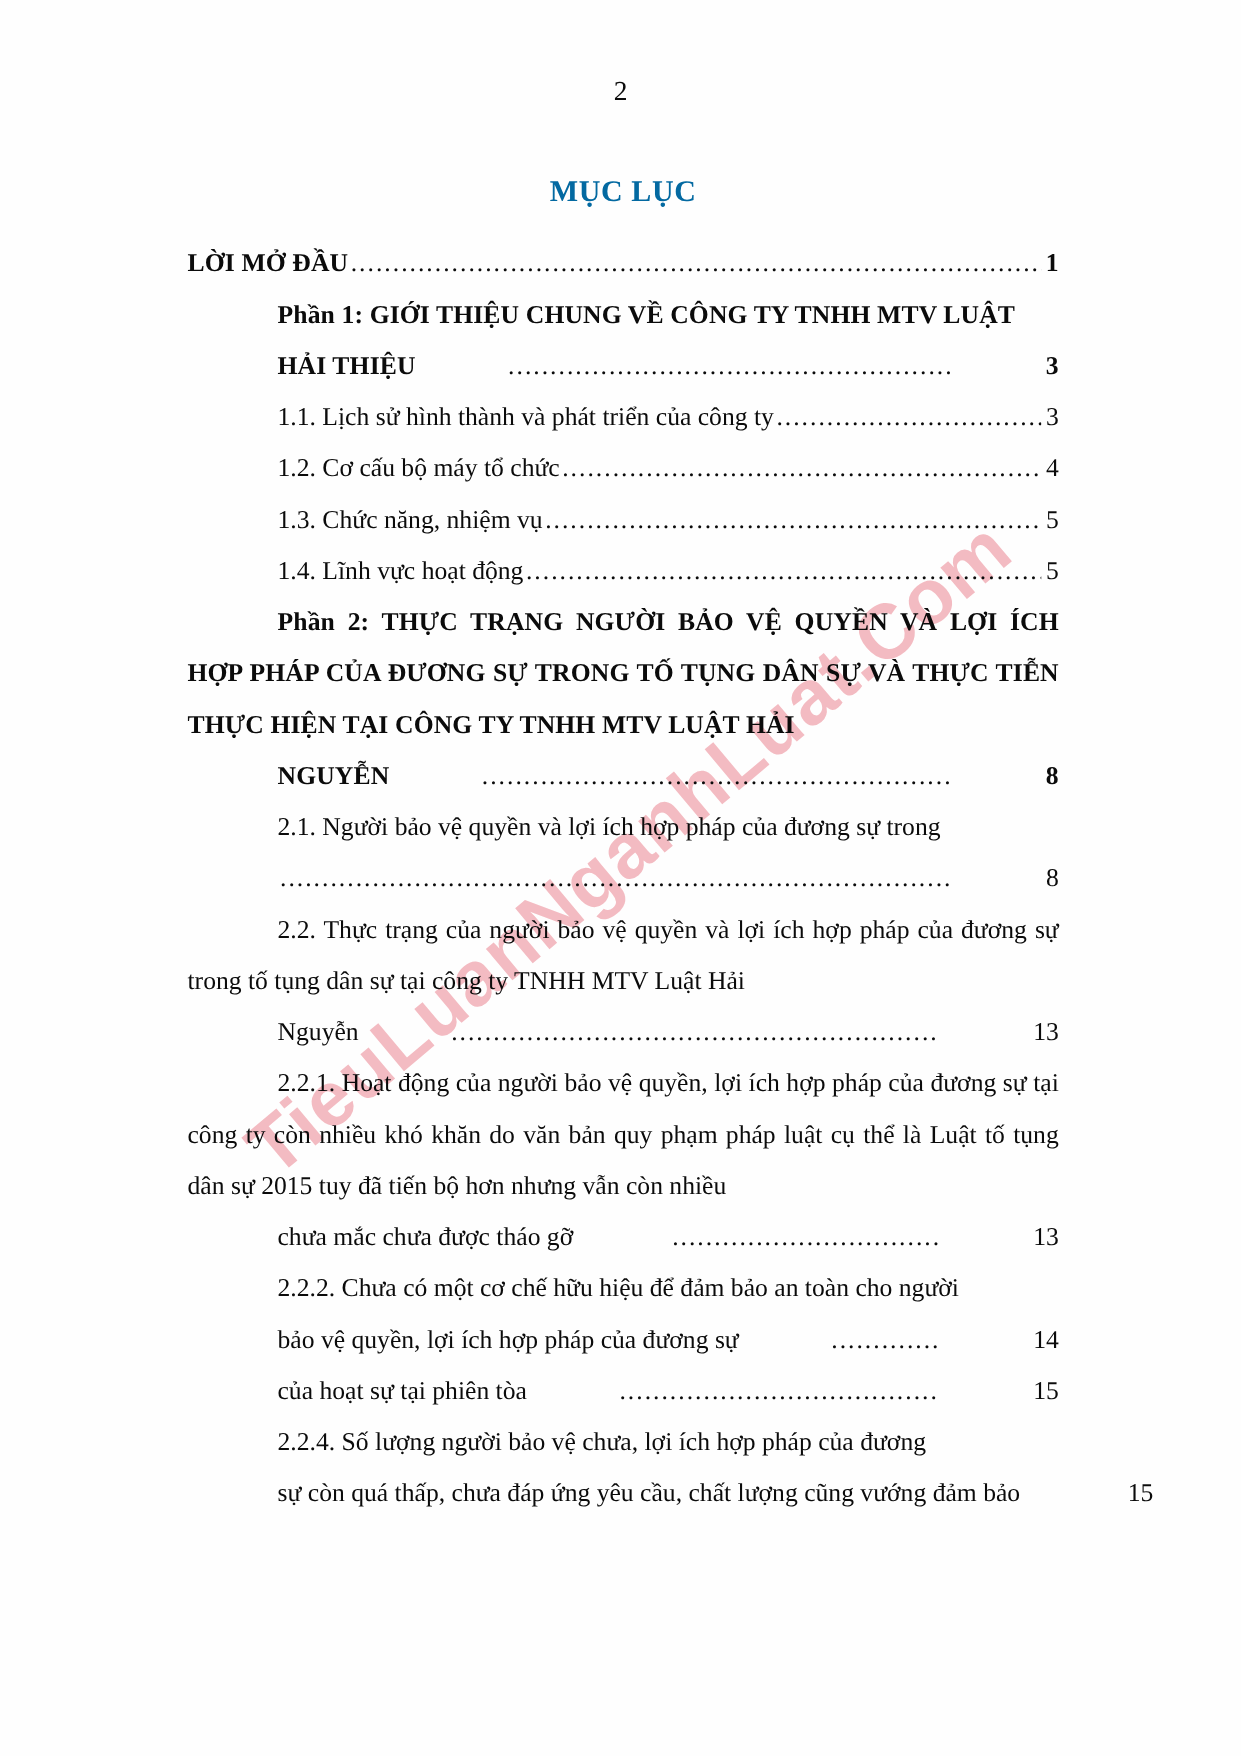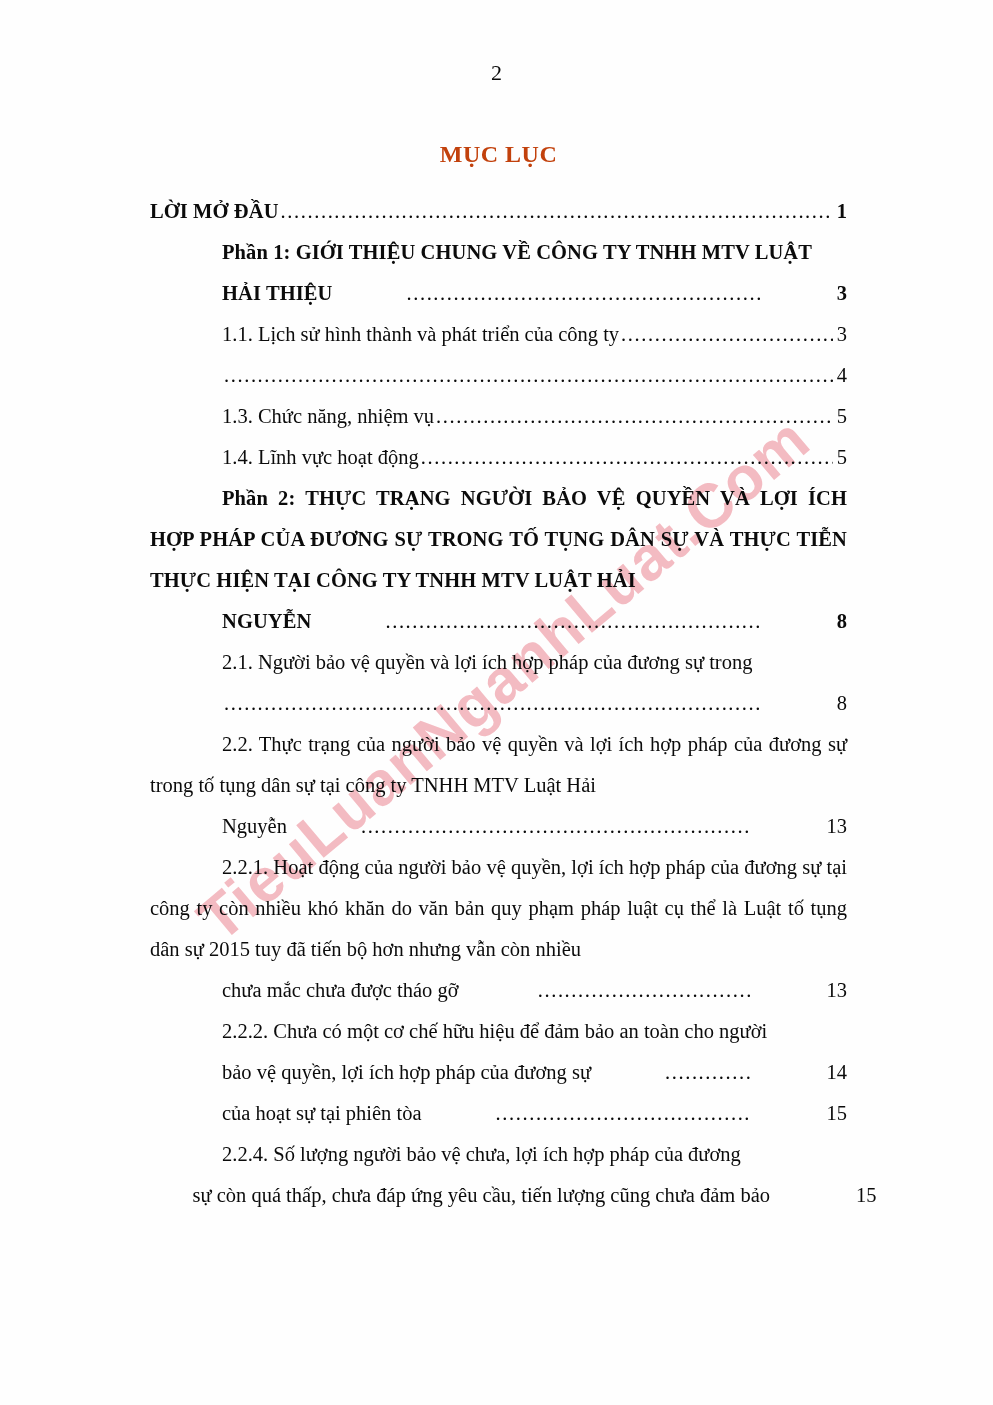--- a/index.html
+++ b/index.html
@@ -59,21 +59,21 @@
     left: 150px;
     top: 140px;
     width: 697px;
     z-index: 3;
   }
 
   .toc-title {
     text-align: center;
     font-size: 24px;
     font-weight: 700;
-    color: #c2410c;
+    color: #0369a1;
     letter-spacing: 0.5px;
     margin: 0 0 22px 0;
     line-height: 1.2;
   }
 
   
   .entry {
     position: relative;
     font-size: 20.5px;
     line-height: 41px;
@@ -99,21 +99,20 @@
   
   .entry.indent-block {
     padding-left: 72px;
   }
 
   
   .leader-row {
     display: flex;
     align-items: baseline;
     width: 100%;
-    justify-content: center;
   }
   .leader-row .lr-text {
     flex: 0 1 auto;
     white-space: pre;
   }
   .leader-row .lr-dots {
     flex: 1 1 auto;
     overflow: hidden;
     white-space: nowrap;
     letter-spacing: 1.6px;
@@ -156,20 +155,21 @@
           </div></div>
         <div class="entry level2 indent-block">
           <div class="leader-row">
             <span class="lr-text">1.1. Lịch sử hình thành và phát triển của công ty</span>
             <span class="lr-dots">........................................................................................................................................................................................................</span>
             <span class="lr-page">3</span>
           </div>
         </div>
         <div class="entry level2 indent-block">
           <div class="leader-row">
+            <span class="lr-text">1.2. Cơ cấu bộ máy tổ chức</span>
             <span class="lr-dots">........................................................................................................................................................................................................</span>
             <span class="lr-page">4</span>
           </div>
         </div>
         <div class="entry level2 indent-block">
           <div class="leader-row">
             <span class="lr-text">1.3. Chức năng, nhiệm vụ</span>
             <span class="lr-dots">........................................................................................................................................................................................................</span>
             <span class="lr-page">5</span>
           </div>
@@ -204,20 +204,20 @@
             <span class="lr-text">bảo vệ quyền, lợi ích hợp pháp của đương sự</span>
             <span class="lr-dots">........................................................................................................................................................................................................</span>
             <span class="lr-page">14</span>
           </div></div>
         <div class="entry level3 indent-first"><div class="leader-row">
             <span class="lr-text">của hoạt sự tại phiên tòa</span>
             <span class="lr-dots">........................................................................................................................................................................................................</span>
             <span class="lr-page">15</span>
           </div></div>
         <div class="entry level3 indent-first"><span class="bodytext">2.2.4. Số lượng người bảo vệ chưa, lợi ích hợp pháp của đương </span><div class="leader-row">
-            <span class="lr-text">sự còn quá thấp, chưa đáp ứng yêu cầu, tiến lượng cũng chưa đảm bảo</span>
+            <span class="lr-text">sự còn quá thấp, chưa đáp ứng yêu cầu, chất lượng cũng vướng đảm bảo</span>
             <span class="lr-dots"> </span>
             <span class="lr-page">15</span>
           </div></div>
       </div>
 
   </div>
 </div>
 
 </body></html>

